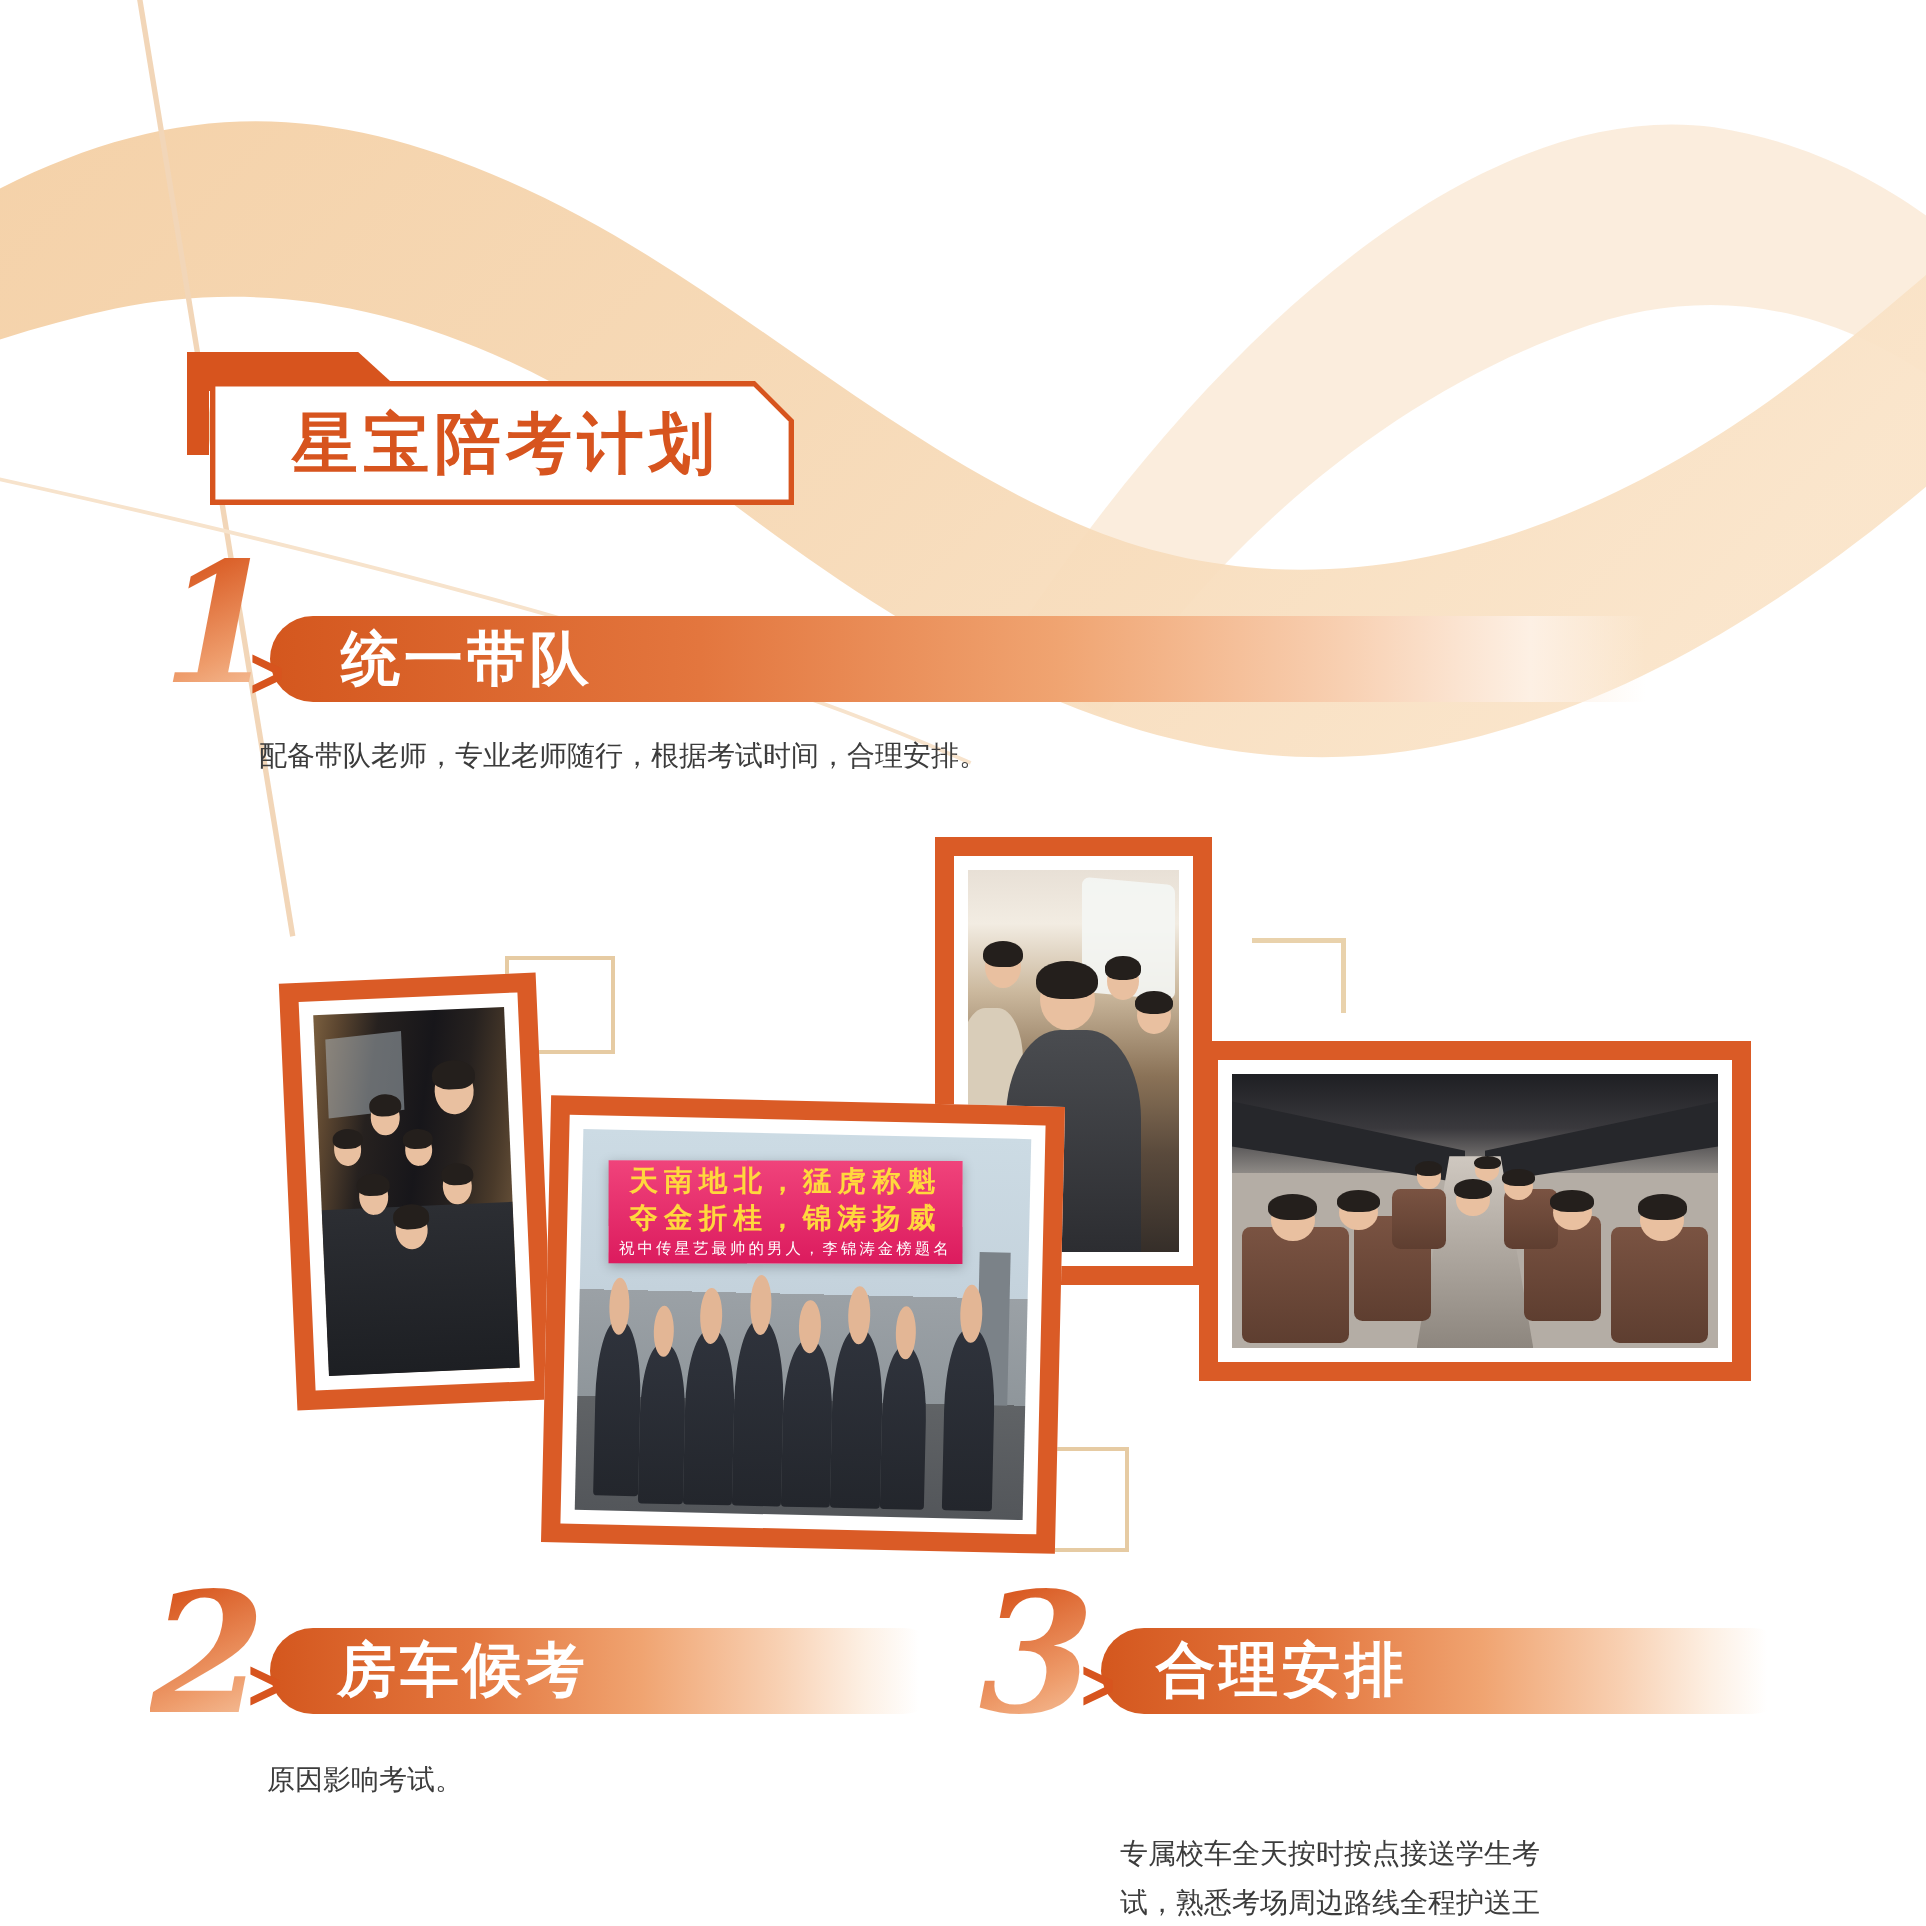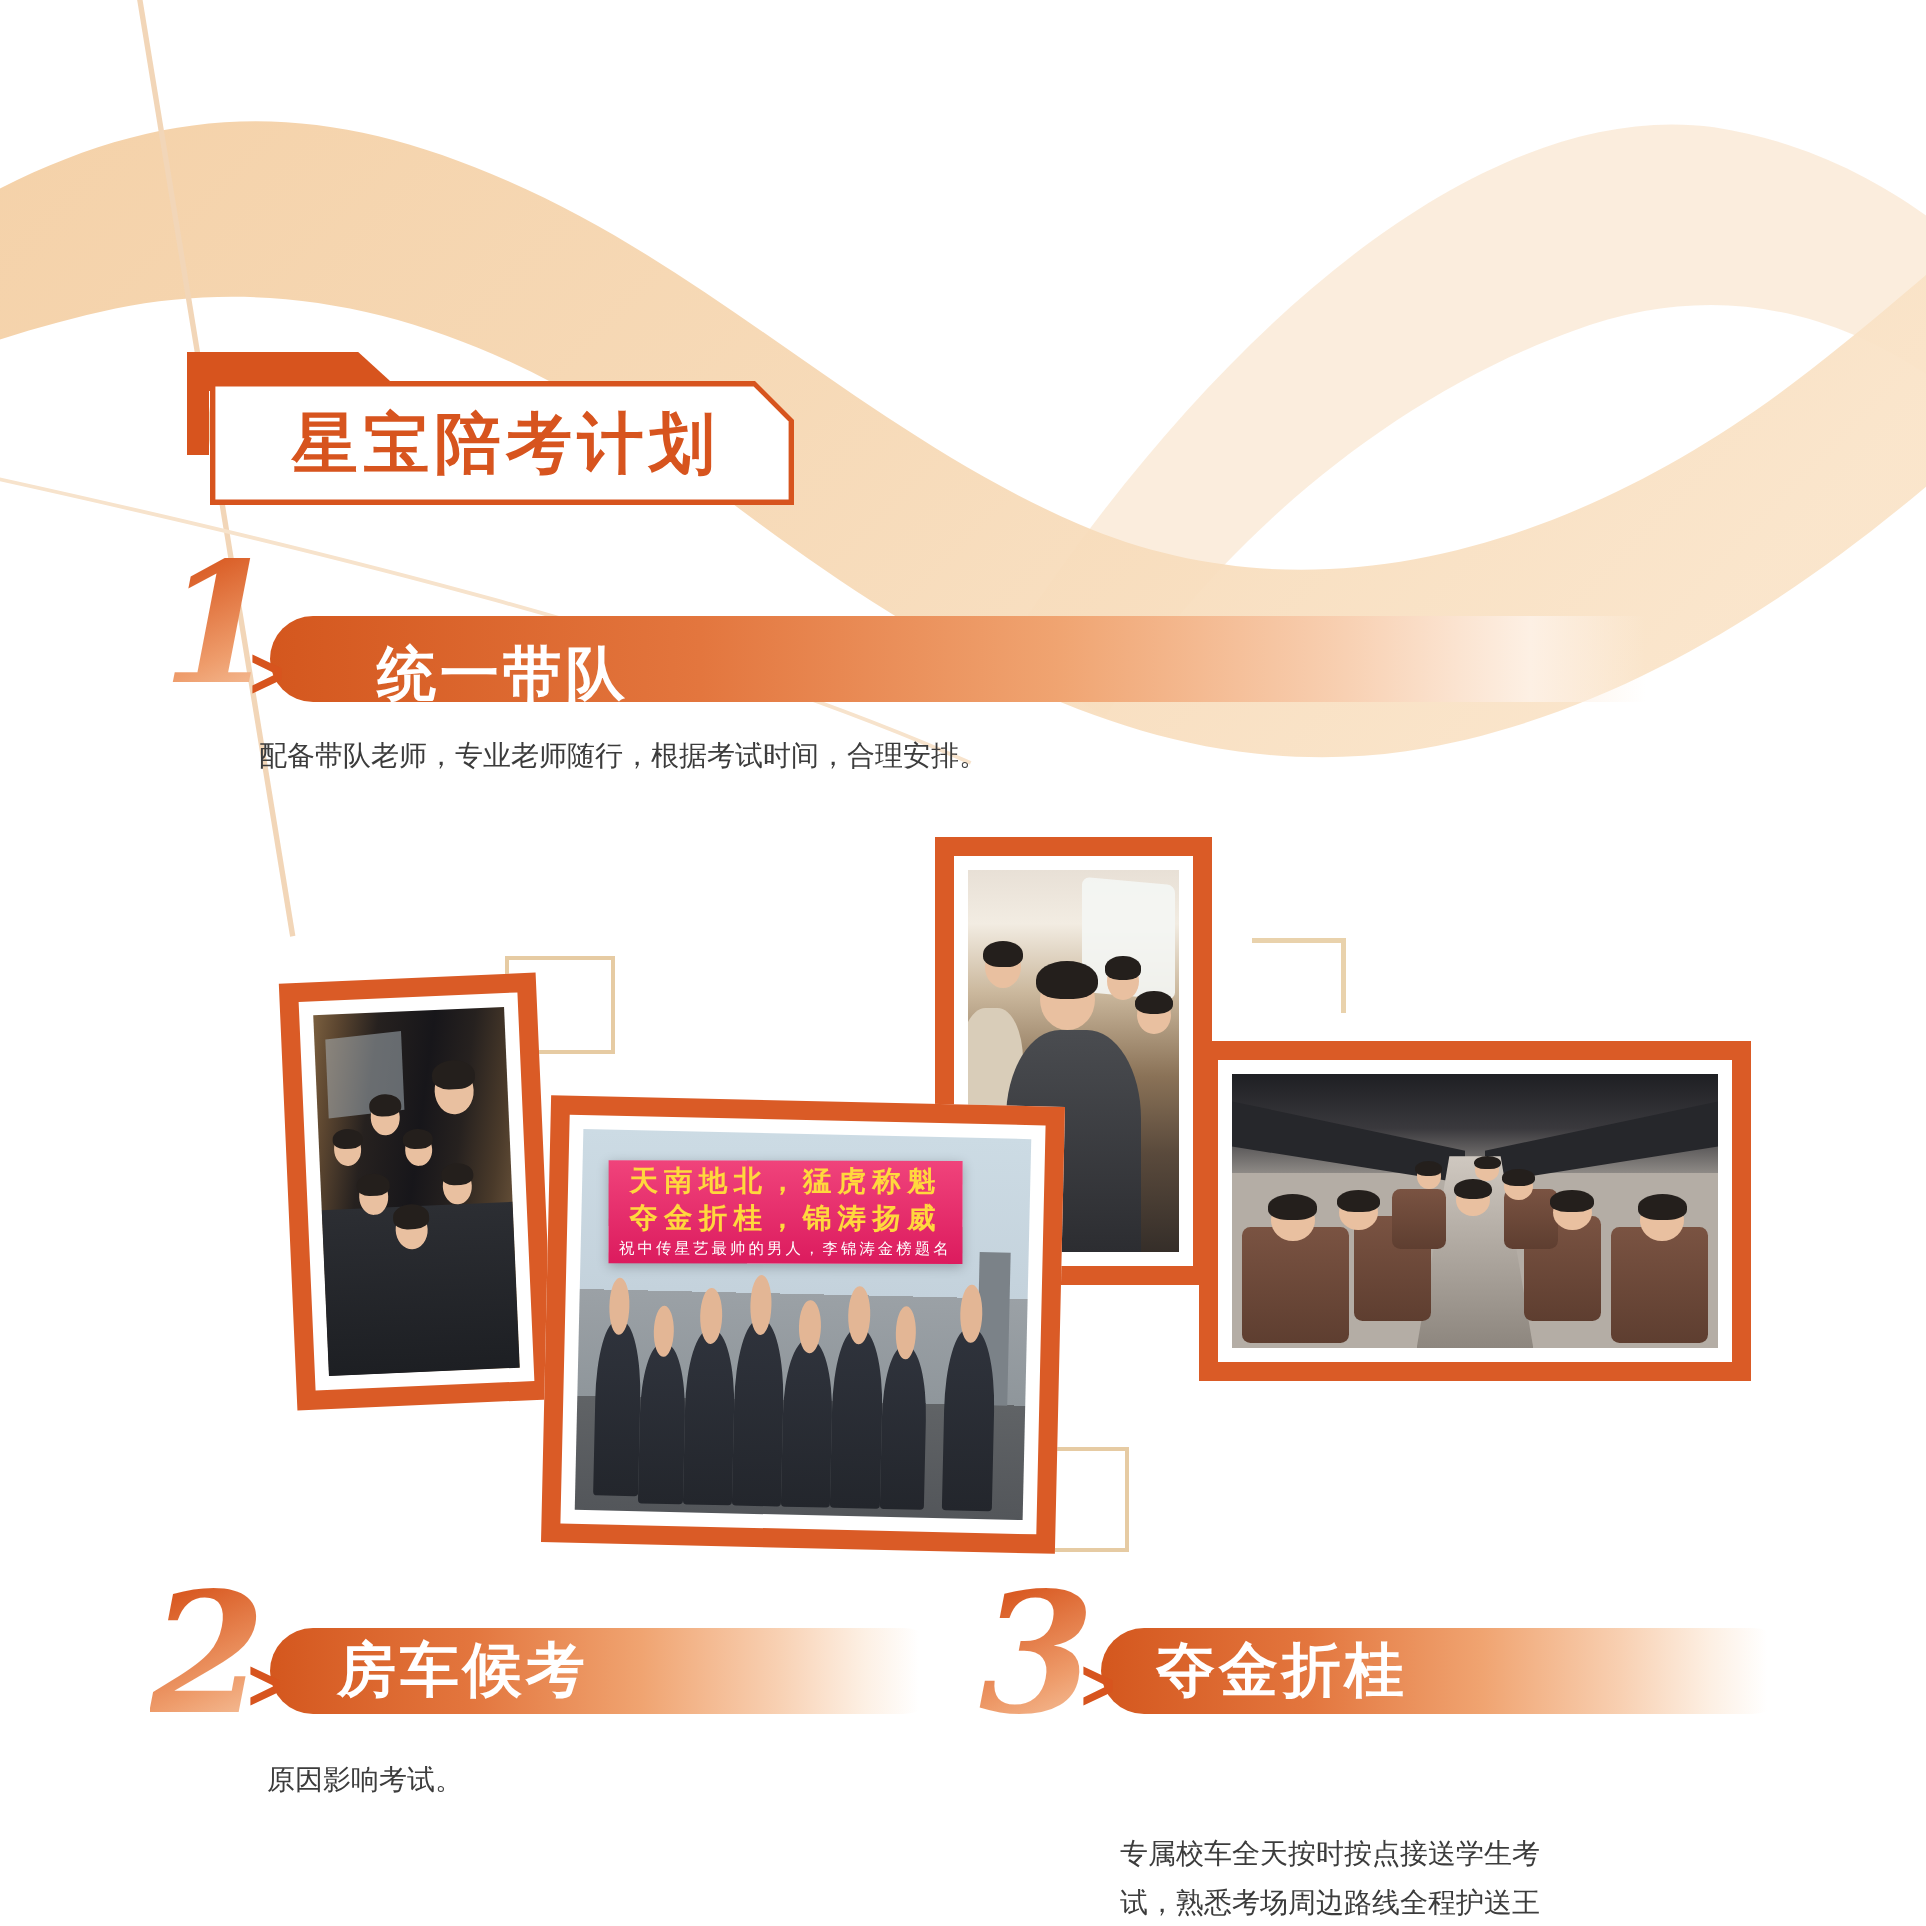--- a/index.html
+++ b/index.html
@@ -111,21 +111,21 @@
   <div class="title-tail"></div>
   <div class="title-box">
     <div class="title-box-inner">
       <div class="page-title">星宝陪考计划</div>
     </div>
   </div>
 
   <div class="secnum" style="left:162px;top:541px;">1</div>
   <div class="banner" style="left:270px;top:616px;width:1433px;"></div>
   <div class="chev" style="left:250px;top:644px;">&gt;</div>
-  <div class="banner-label" style="left:341px;top:645px;margin-left:36px;">统一带队</div>
+  <div class="banner-label" style="left:341px;top:630px;">统一带队</div>
   <div class="para" style="left:259px;top:731px;">
     <div class="pline">配备带队老师，专业老师随行，根据考试时间，合理安排。</div>
   </div>
 
   <div class="deco-square" style="left:505px;top:956px;width:102px;height:90px;"></div>
   <div class="deco-square" style="left:1042px;top:1447px;width:79px;height:97px;"></div>
   <div class="deco-bracket" style="left:1252px;top:938px;width:89px;height:70px;"></div>
 
   <div class="frame" style="left:288px;top:978px;width:257px;height:427px;transform:rotate(-2.5deg);z-index:2;">
     <div class="ph scene-a" role="img">
@@ -199,21 +199,21 @@
   <div class="banner" style="left:270px;top:1628px;width:676px;"></div>
   <div class="chev" style="left:248px;top:1656px;">&gt;</div>
   <div class="banner-label" style="left:337px;top:1641px;">房车候考</div>
   <div class="para" style="left:267px;top:1755px;">
     <div class="pline">原因影响考试。</div>
   </div>
 
   <div class="secnum" style="left:979px;top:1571px;">3</div>
   <div class="banner" style="left:1101px;top:1628px;width:694px;"></div>
   <div class="chev" style="left:1081px;top:1656px;">&gt;</div>
-  <div class="banner-label" style="left:1156px;top:1641px;">夺金折桂</div>
+  <div class="banner-label" style="left:1156px;top:1641px;">合理安排</div>
   <div class="para" style="left:1120px;top:1829px;">
     <div class="pline">专属校车全天按时按点接送学生考</div>
     <div class="pline">试，熟悉考场周边路线全程护送王</div>
     <div class="pline">考场外。</div>
   </div>
 
 </div>
 
 
 </body></html>

